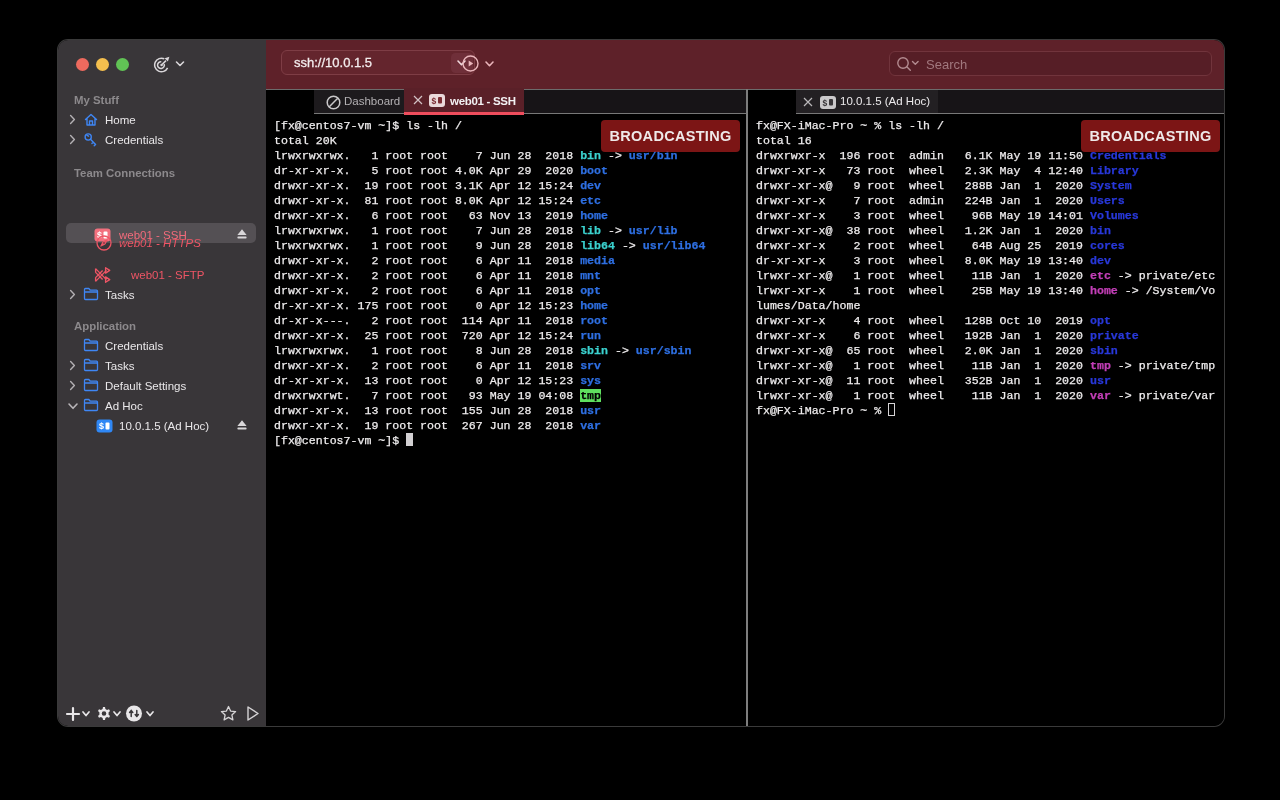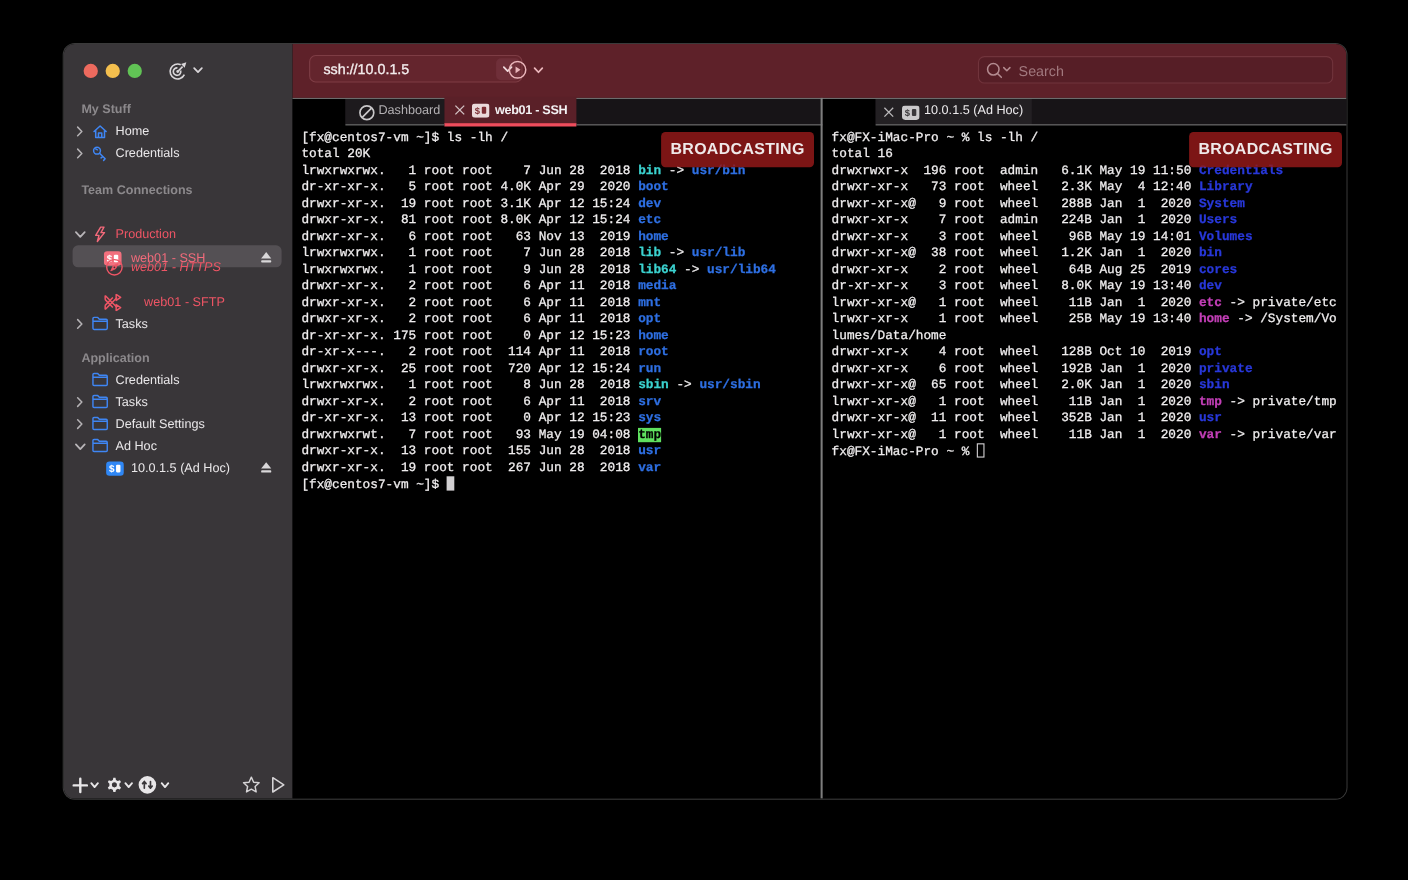--- a/index.html
+++ b/index.html
@@ -99,29 +99,20 @@
           <g stroke="#3f86f4" stroke-width="1.35" fill="none" stroke-linecap="round" stroke-linejoin="round">
             <circle cx="5.2" cy="5" r="3.1"></circle>
             <path d="M3.9 3.4 L5.6 4.2"></path>
             <path d="M7.5 7.3 L12.6 12.4 L11.2 13.8 M10.3 10.1 L8.9 11.5"></path>
           </g>
         </svg>
       <span class="txt">Credentials</span>
       </div>
 
     <div class="sec" style="top:127px;">Team Connections</div>
-    <div class="row" style="top:163px;">
-      <svg class="chev" width="12" height="12" viewBox="0 0 12 12" style="left:9px;">
-          <path d="M2 4 L6 8.3 L10 4" stroke="#b8b5b8" stroke-width="1.6" fill="none" stroke-linecap="round" stroke-linejoin="round"></path>
-        </svg>
-      <svg class="ic" width="16" height="16" viewBox="0 0 16 16">
-          <path d="M8.5 1.5 L4 9 L7 9 L5.5 14.5 L12 6.5 L8.8 6.5 L11.5 1.5 Z" stroke="#f2697a" stroke-width="1.3" fill="none" stroke-linejoin="round"></path>
-        </svg>
-      <span class="txt red">Production</span>
-      </div>
     <div class="row" style="top:185px;">
       <span class="hl"></span>
       <svg class="ic2" width="17" height="14" viewBox="0 0 17 14">
           <rect x="0.5" y="0.5" width="16" height="13" rx="3" fill="#f2707e"></rect>
           <text x="3" y="10" font-family="Liberation Sans" font-size="9" font-weight="bold" fill="#fff">$</text>
           <rect x="9.5" y="3.5" width="4" height="7" rx="1" fill="#fff"></rect>
         </svg>
       <span class="txt" style="left:61px; color:#f26b7b;">web01 - SSH</span>
       <svg class="eject" width="12" height="12" viewBox="0 0 12 12" style="left:178px;">
           <path d="M6 1.2 L10.6 7 L1.4 7 Z" fill="#d9d7d9"></path>

